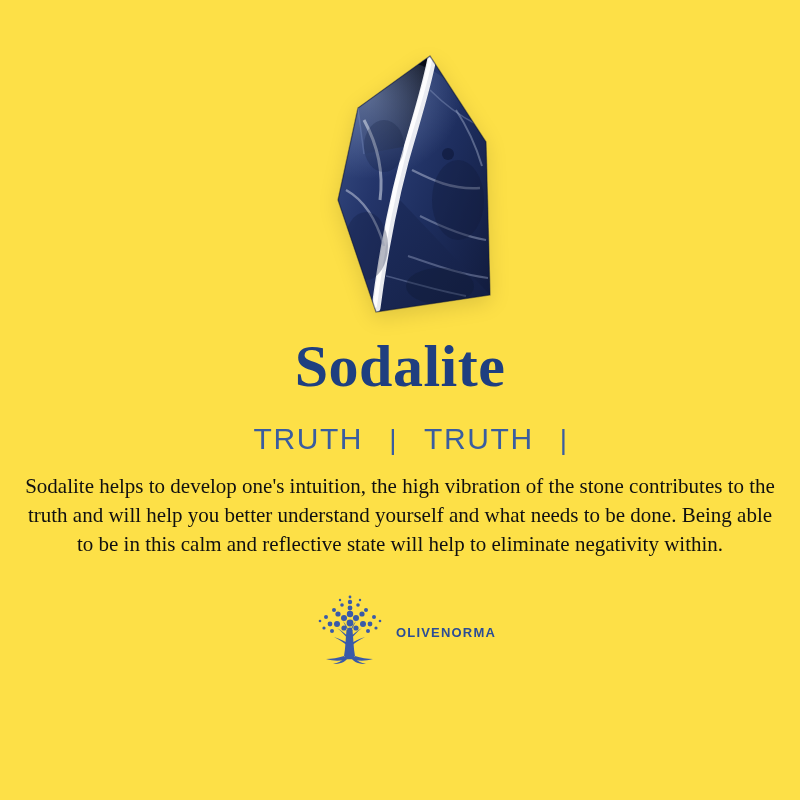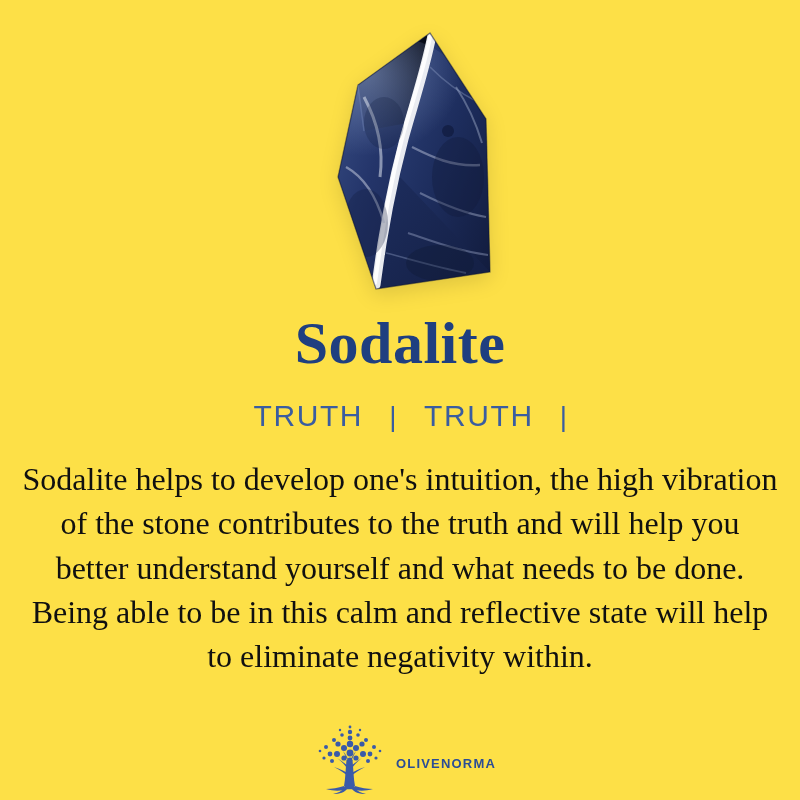--- a/index.html
+++ b/index.html
@@ -70,25 +70,25 @@
     padding: 0 22px;
   }
   .kw-sep {
     color: #3a5da0;
     font-size: 28px;
     font-weight: 300;
   }
 
   
   .description {
-    margin-top: 24px;
+    margin-top: 16px;
     width: 756px;
     text-align: center;
     font-family: "Liberation Serif", serif;
-    font-size: 32px;
+    font-size: 21px;
     line-height: 1.38;
     color: #101010;
   }
 
   
   .brand {
     margin-top: 14px;
     display: flex;
     flex-direction: row;
     align-items: center;

